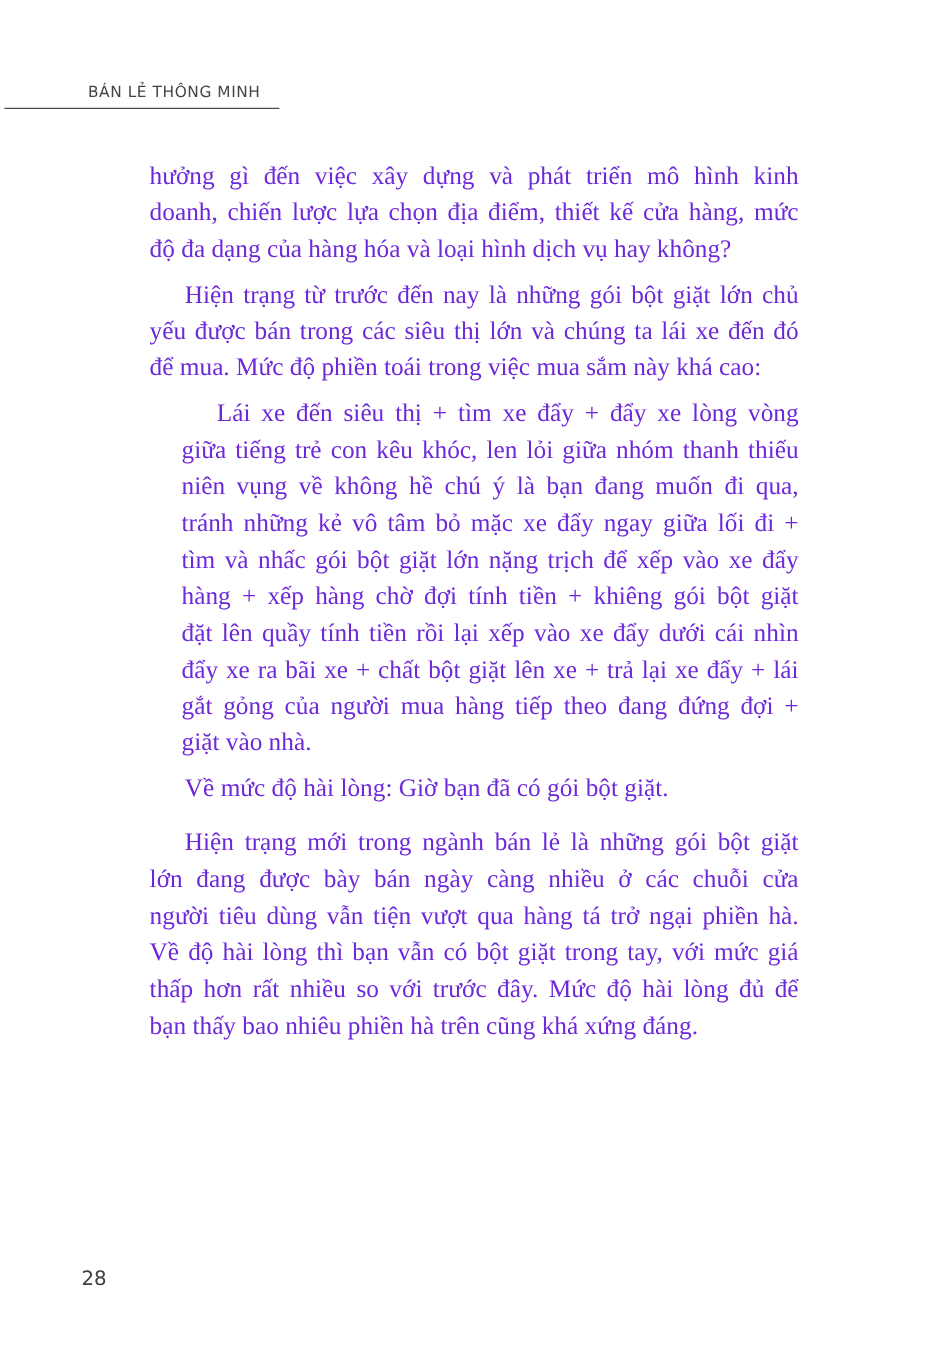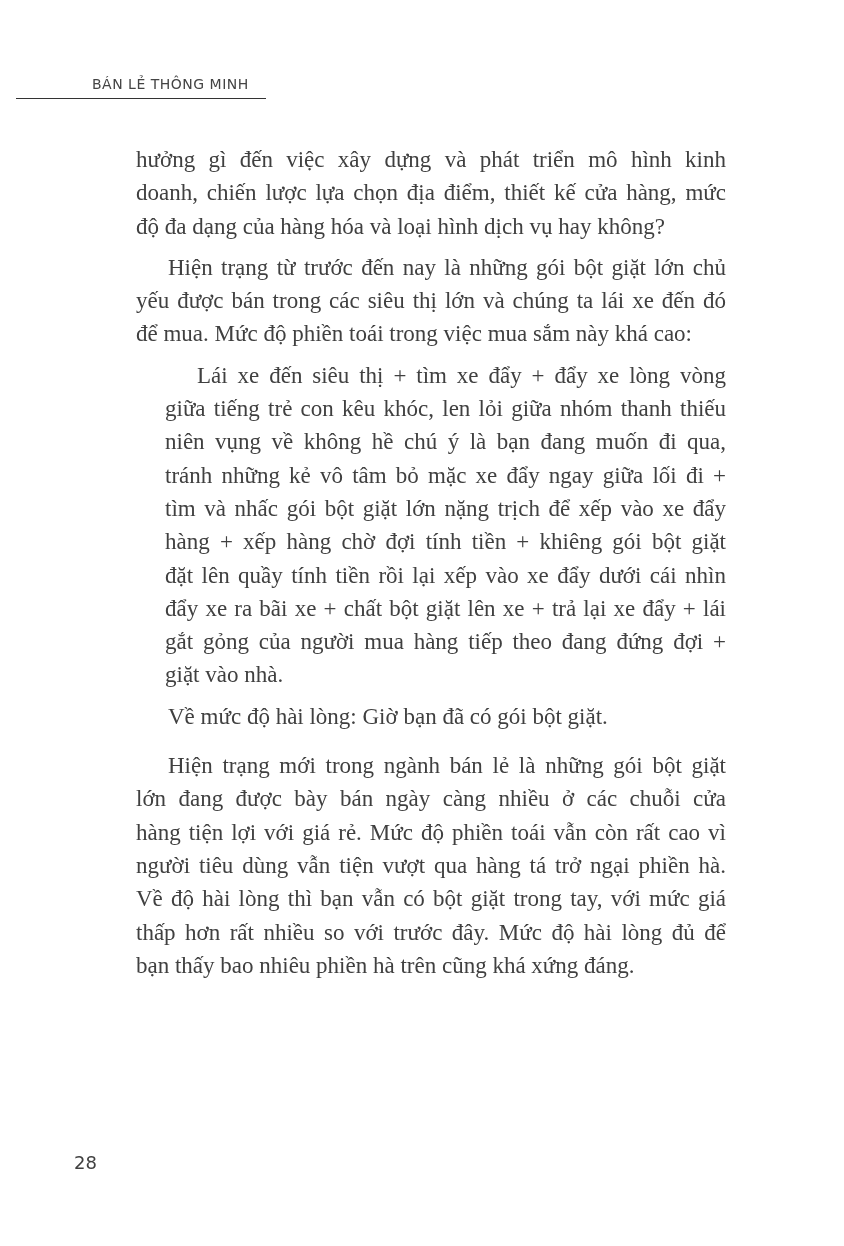--- a/index.html
+++ b/index.html
@@ -1,31 +1,31 @@
 <!DOCTYPE html>
 <html><head>
 <meta charset="utf-8">
 <style>
   html, body { margin: 0; padding: 0; background: #ffffff; }
   body { width: 844px; height: 1246px; position: relative; overflow: hidden; }
   .header {
-    position: absolute; left: 16px; top: 76px; width: 250px;
+    position: absolute; left: 4px; top: 76px; width: 250px;
     border-bottom: 1.5px solid #333;
     height: 22px;
   }
   .header-title {
     position: absolute; left: 76px; top: 0;
     font-family: "DejaVu Sans", sans-serif;
     font-size: 14px; letter-spacing: 0.5px;
     color: #444; font-weight: normal;
   }
   .body-text {
     position: absolute; left: 136px; top: 143px; width: 590px;
     font-family: "Liberation Serif", serif;
-    font-size: 23px; line-height: 33.3px; color: #404040;
+    font-size: 23px; line-height: 33.3px; color: #6d28d9;
   }
   .line { display: block; white-space: nowrap; text-align: justify; text-align-last: justify; height: 33.3px; }
   .line.last { text-align-last: left; }
   .gap { height: 8px; }
   .quote { margin-left: 29px; }
   .indent { text-indent: 32px; }
   .page-number {
     position: absolute; left: 74px; top: 1152px;
     font-family: "DejaVu Sans", sans-serif;
     font-size: 18px; color: #404040;
@@ -71,21 +71,20 @@
   <div>
     <span class="line indent last">Về mức độ hài lòng: Giờ bạn đã có gói bột giặt.</span>
   </div>
   <div class="gap"></div>
 
   <div class="gap"></div>
 
   <div>
     <span class="line indent">Hiện trạng mới trong ngành bán lẻ là những gói bột giặt</span>
     <span class="line">lớn đang được bày bán ngày càng nhiều ở các chuỗi cửa</span>
-    <span class="line">hàng tiện lợi với giá rẻ. Mức độ phiền toái vẫn còn rất cao vì</span>
     <span class="line">người tiêu dùng vẫn tiện vượt qua hàng tá trở ngại phiền hà.</span>
     <span class="line">Về độ hài lòng thì bạn vẫn có bột giặt trong tay, với mức giá</span>
     <span class="line">thấp hơn rất nhiều so với trước đây. Mức độ hài lòng đủ để</span>
     <span class="line last">bạn thấy bao nhiêu phiền hà trên cũng khá xứng đáng.</span>
   </div>
 </div>
 
 <div class="page-number">28</div>
 
 </body></html>

